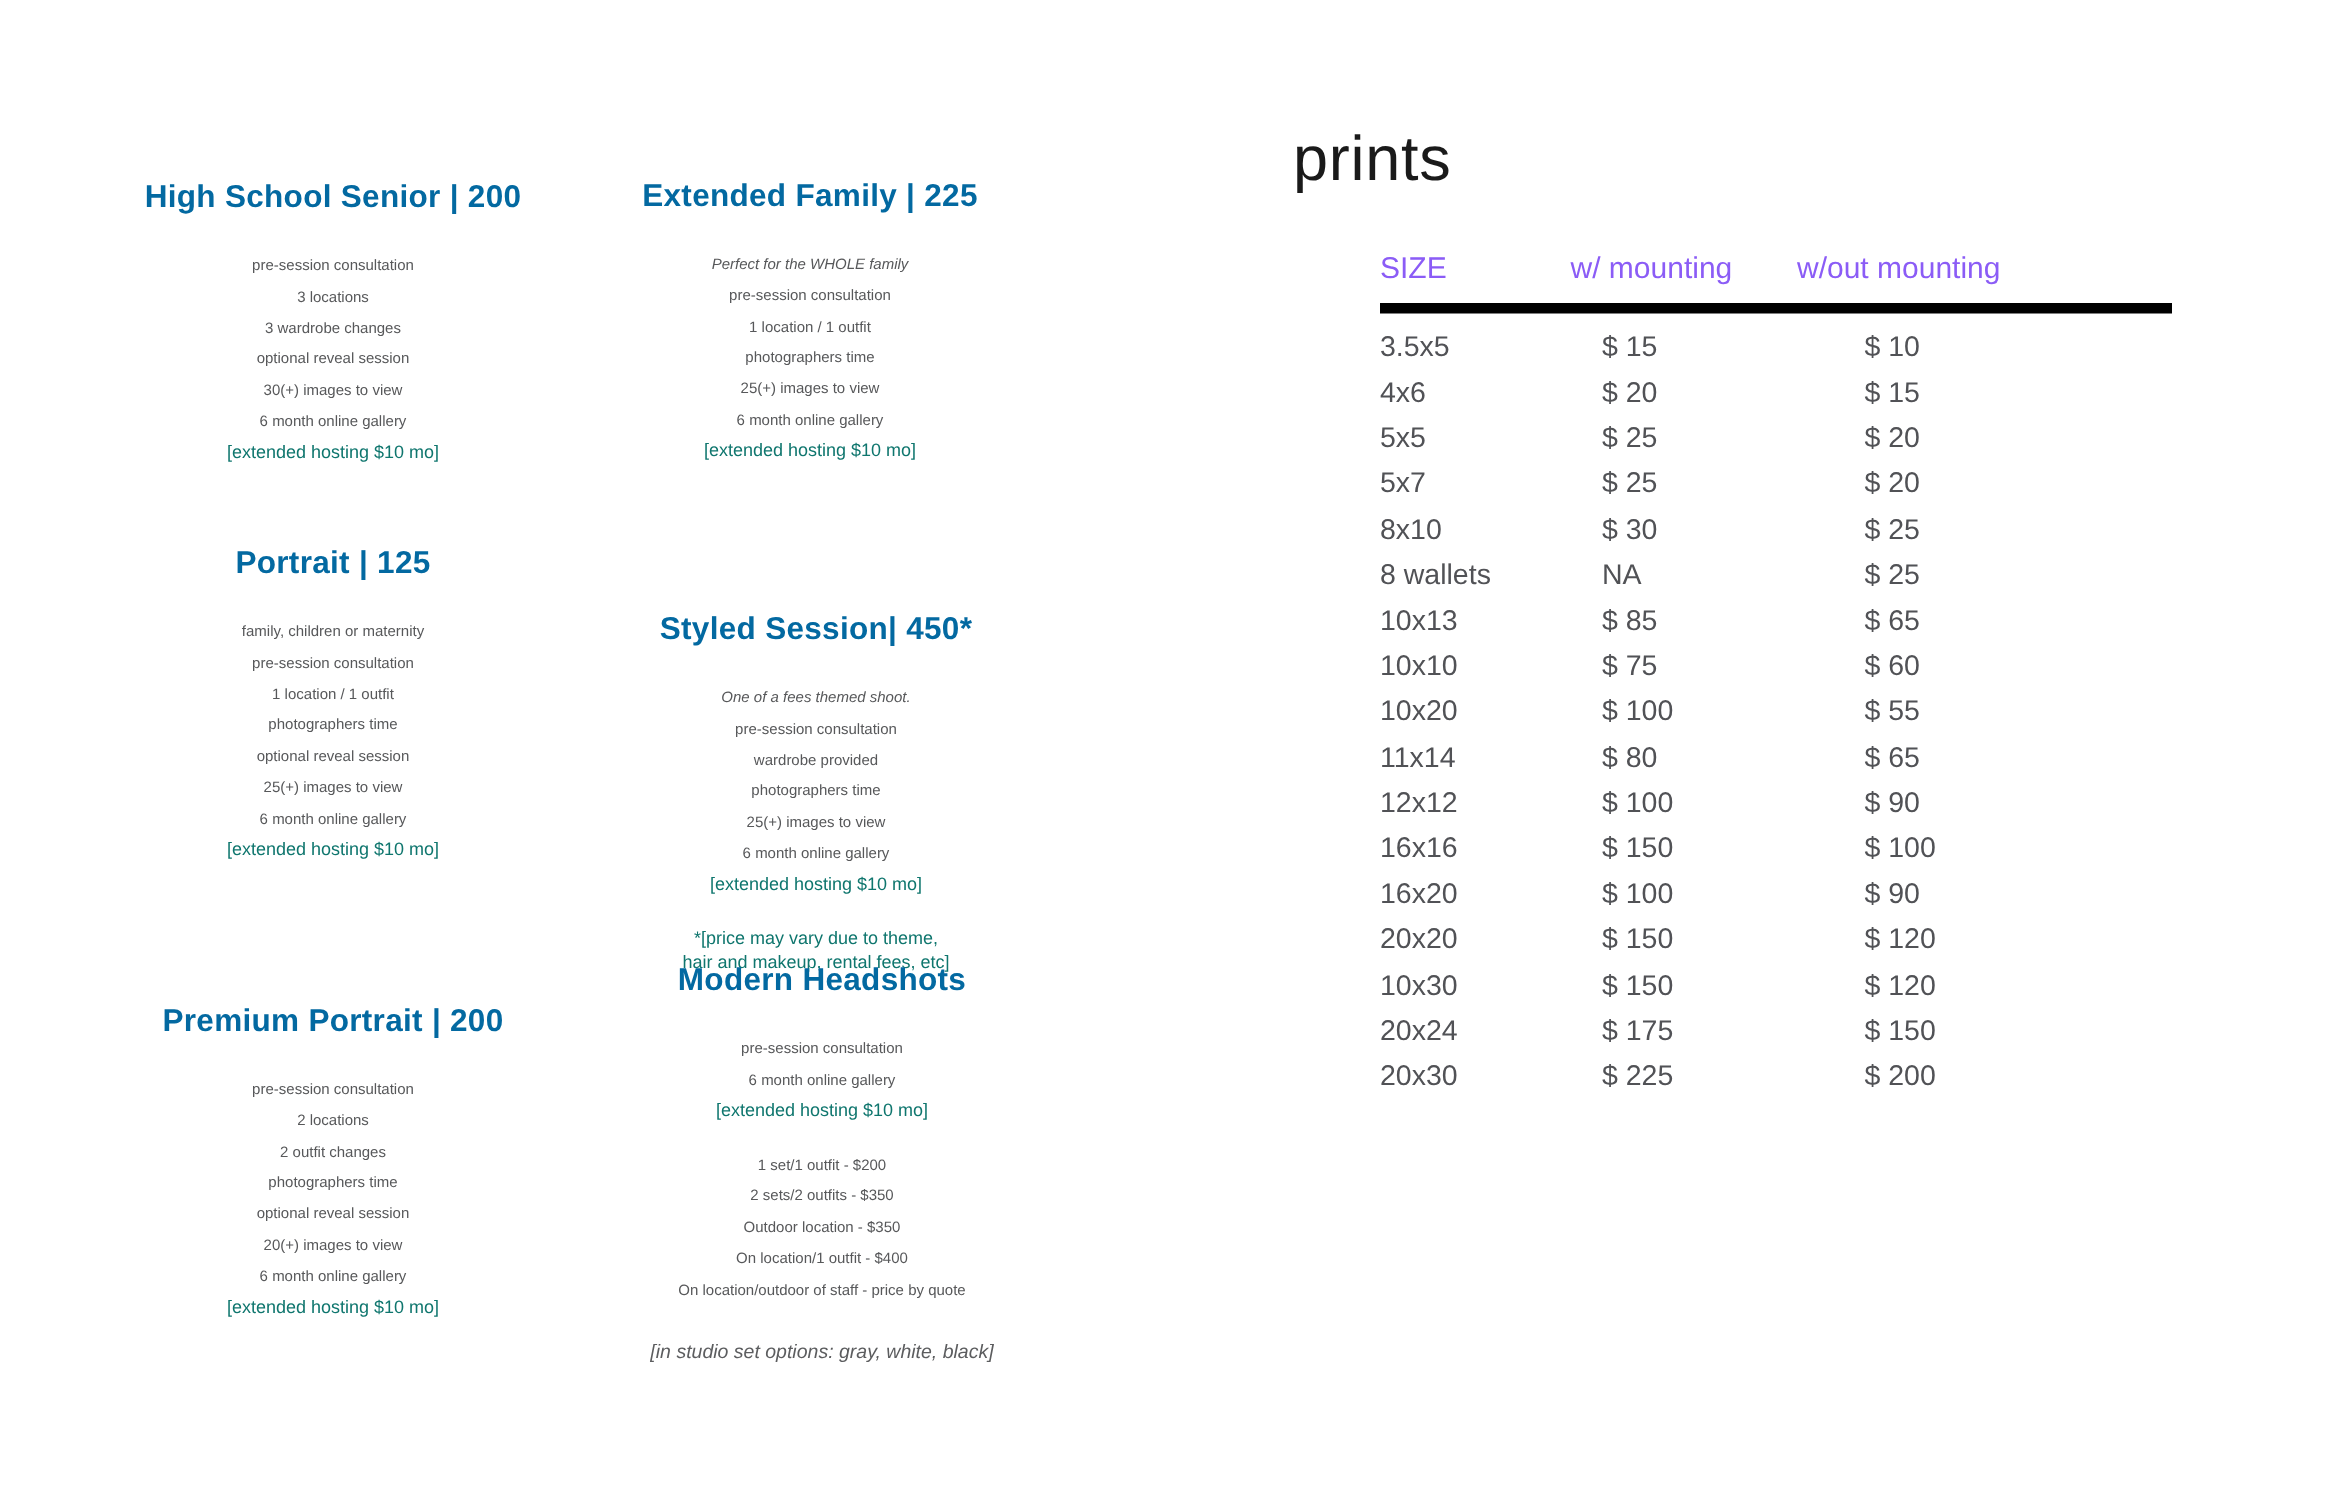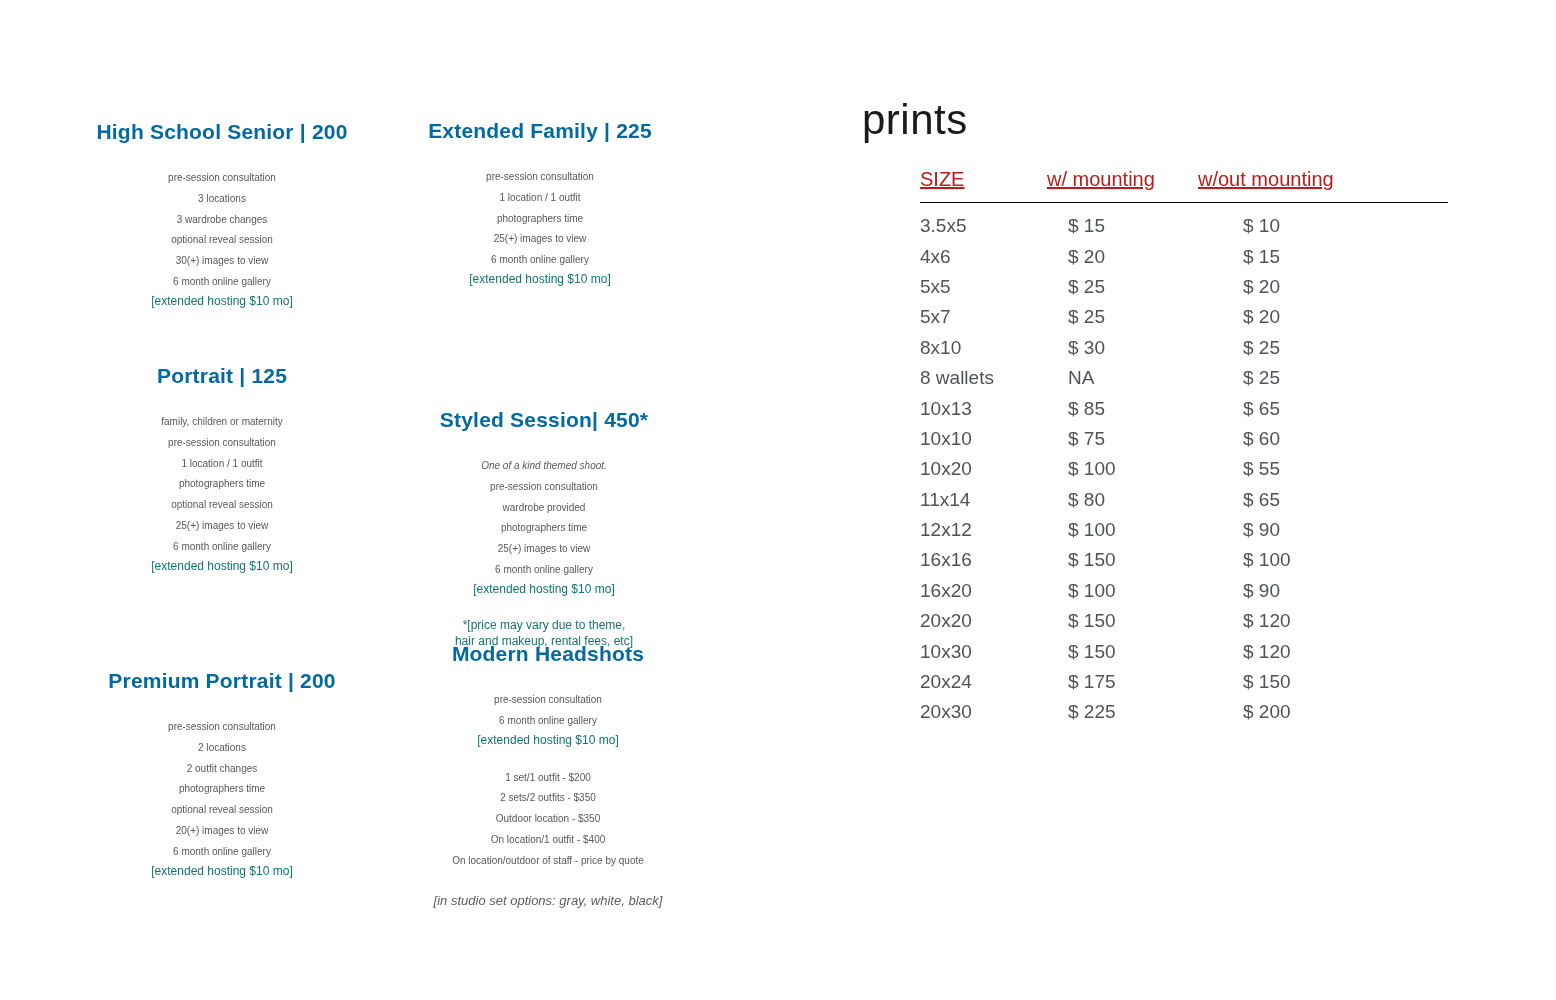--- a/index.html
+++ b/index.html
@@ -56,35 +56,33 @@
   #sec-headshots{ left: 353px; top: 642px; width: 390px; }
 
   
   .prints-title {
     position: absolute;
     left: 862px; top: 82px;
     font-size: 42px;
     font-weight: 400;
     color: #1a1a1a;
     letter-spacing: 0.5px;
-    margin-top: 14px;
   }
   .prints-table {
     position: absolute;
     left: 920px; top: 168px;
     width: 528px;
   }
   .pt-header {
     display: grid;
     grid-template-columns: 127px 151px 1fr;
     font-size: 20px;
-    color: #b91c1c;
+    color: #8b5cf6;
     padding-bottom: 11px;
-    border-bottom: 1px solid #000000;
-    text-decoration: underline;
+    border-bottom: 7px solid #000000;
   }
   .pt-body { padding-top: 8px; }
   .pt-row {
     display: grid;
     grid-template-columns: 148px 175px 1fr;
     height: 30.4px;
     align-items: center;
     font-size: 19px;
     color: #515256;
   }
@@ -129,33 +127,34 @@
       <div class="line">optional reveal session</div>
       <div class="line">20(+) images to view</div>
       <div class="line">6 month online gallery</div>
       <div class="line small">[extended hosting $10 mo]</div>
     </div>
 </div>
 
 <div class="session" id="sec-extended">
   <h2>Extended Family | 225</h2>
   <div class="lines">
+      <div class="line italic">Perfect for the WHOLE family</div>
       <div class="line">pre-session consultation</div>
       <div class="line">1 location / 1 outfit</div>
       <div class="line">photographers time</div>
       <div class="line">25(+) images to view</div>
       <div class="line">6 month online gallery</div>
       <div class="line small">[extended hosting $10 mo]</div>
     </div>
 </div>
 
 <div class="session" id="sec-styled">
   <h2>Styled Session| 450*</h2>
   <div class="lines">
-      <div class="line italic">One of a kind themed shoot.</div>
+      <div class="line italic">One of a fees themed shoot.</div>
       <div class="line">pre-session consultation</div>
       <div class="line">wardrobe provided</div>
       <div class="line">photographers time</div>
       <div class="line">25(+) images to view</div>
       <div class="line">6 month online gallery</div>
       <div class="line small">[extended hosting $10 mo]</div>
       <div class="line gap"></div>
       <div class="line small">*[price may vary due to theme,</div>
       <div class="line small">hair and makeup, rental fees, etc]</div>
     </div>

